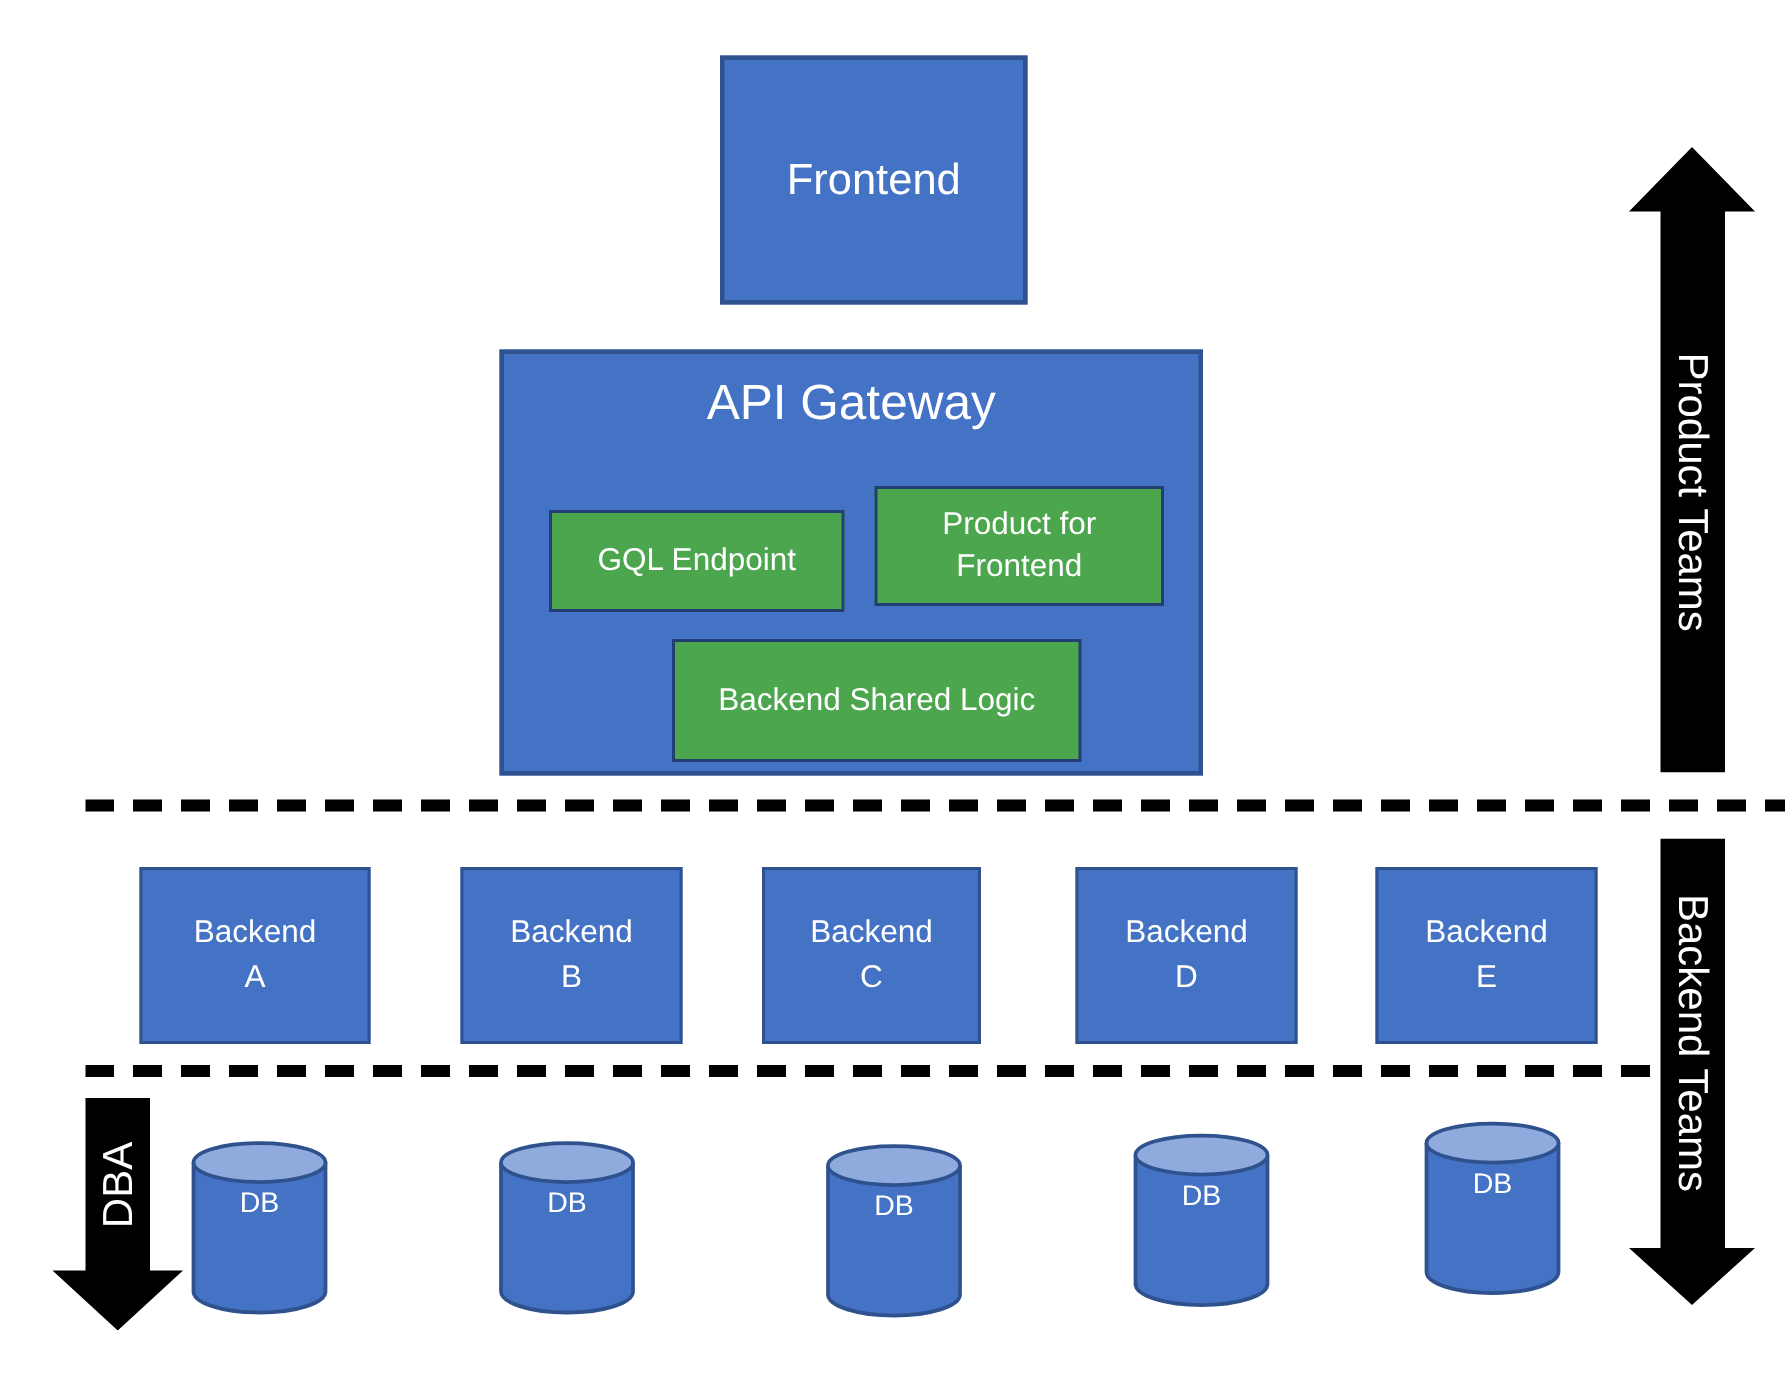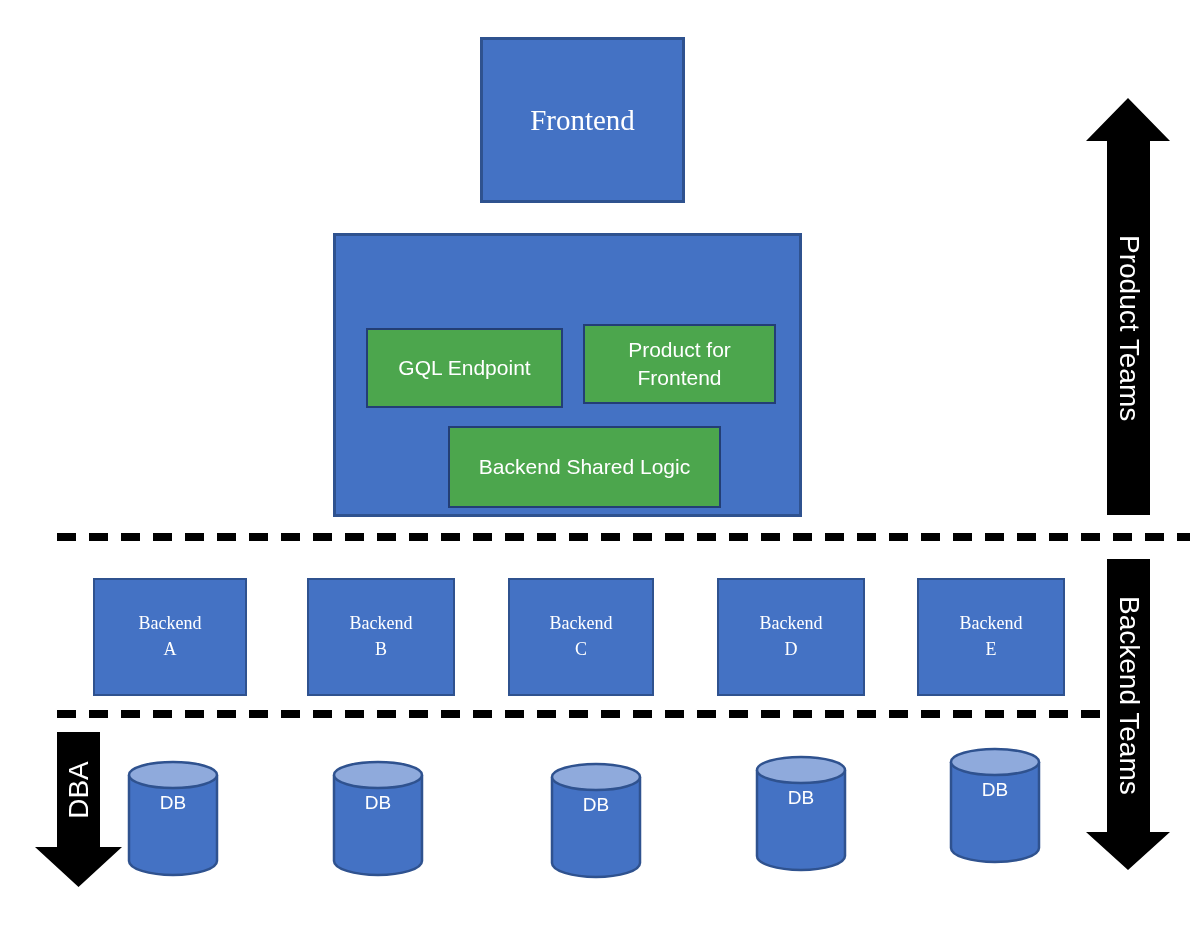--- a/index.html
+++ b/index.html
@@ -13,54 +13,53 @@
   .box{
     position:absolute;
     box-sizing:border-box;
     display:flex;align-items:center;justify-content:center;
     text-align:center;
     color:#ffffff;
   }
   .blue-box{
     background:#4472C4;
     border:3px solid #2F528F;
-    font-family:Liberation Serif, serif;
   }
   .green-box{
     background:#4CA64D;
     border:2px solid #233E75;
     font-size:21px;
     line-height:1.35;
   }
   .frontend{
     left:480px;top:37px;width:205px;height:166px;
     font-size:29px;
   }
   .api-gateway{
     left:333px;top:233px;width:469px;height:284px;
     background:#4472C4;border:3px solid #2F528F;
     box-sizing:border-box;position:absolute;
   }
   .gw-title{
     position:absolute;left:0;top:12px;width:100%;
     text-align:center;color:#fff;font-size:33px;line-height:1.2;
   }
-  .gql-box{left:30px;top:92px;width:197px;height:80px;}
+  .gql-box{left:30px;top:104px;width:197px;height:68px;}
   .bff-box{left:247px;top:88px;width:193px;height:80px;padding:0 14px;}
   .bsl-box{left:112px;top:190px;width:273px;height:82px;}
   .dashline{
     position:absolute;height:8px;
     background:repeating-linear-gradient(90deg,#000 0 19px,transparent 19px 32px);
   }
   .dash-top{left:57px;top:533px;width:1133px;}
   .dash-bottom{left:57px;top:710px;width:1048px;}
   .backend-box{
     top:578px;height:118px;
     border-width:2px;
-    font-size:18px;line-height:1.42;
+    font-size:21px;line-height:1.42;
   }
   .b-a{left:93px;width:154px;}
   .b-b{left:307px;width:148px;}
   .b-c{left:508px;width:146px;}
   .b-d{left:717px;width:148px;}
   .b-e{left:917px;width:148px;}
   .cyl{
     position:absolute;width:94px;height:120px;
   }
   .cyl svg{display:block;}
@@ -98,20 +97,21 @@
 </head>
 <body>
 
 <div class="canvas">
 
   <div class="box blue-box frontend">
     <span>Frontend</span>
   </div>
 
   <div class="api-gateway">
+    <div class="gw-title">API Gateway</div>
     <div class="box green-box gql-box">
       <span>GQL Endpoint</span>
     </div>
     <div class="box green-box bff-box">
       <span>Product for Frontend</span>
     </div>
     <div class="box green-box bsl-box">
       <span>Backend Shared Logic</span>
     </div>
   </div>

